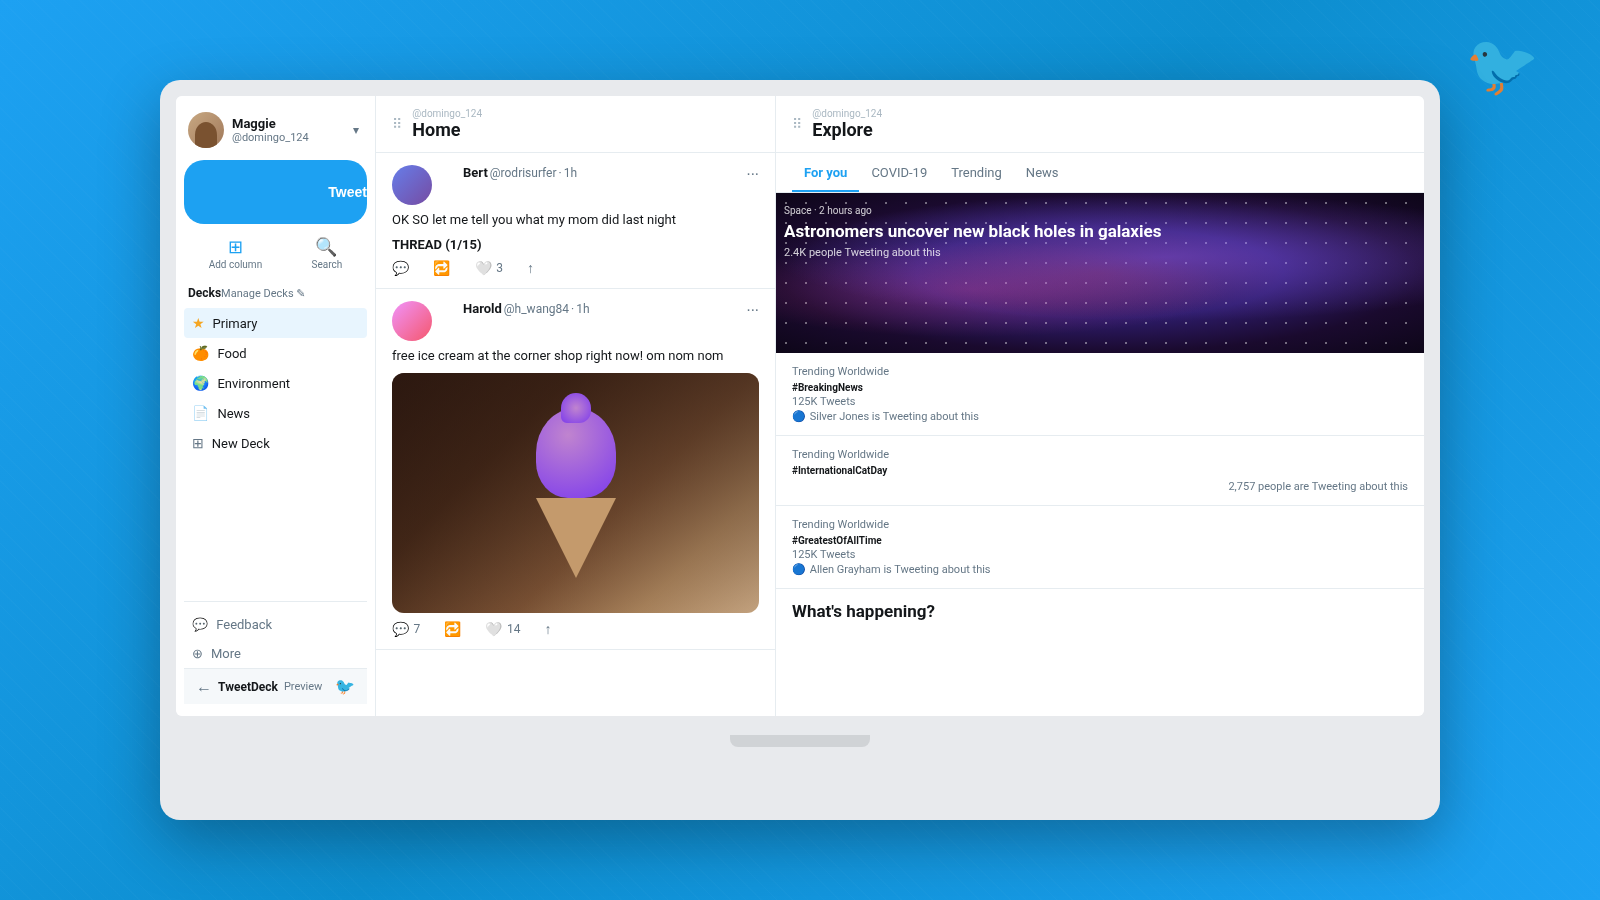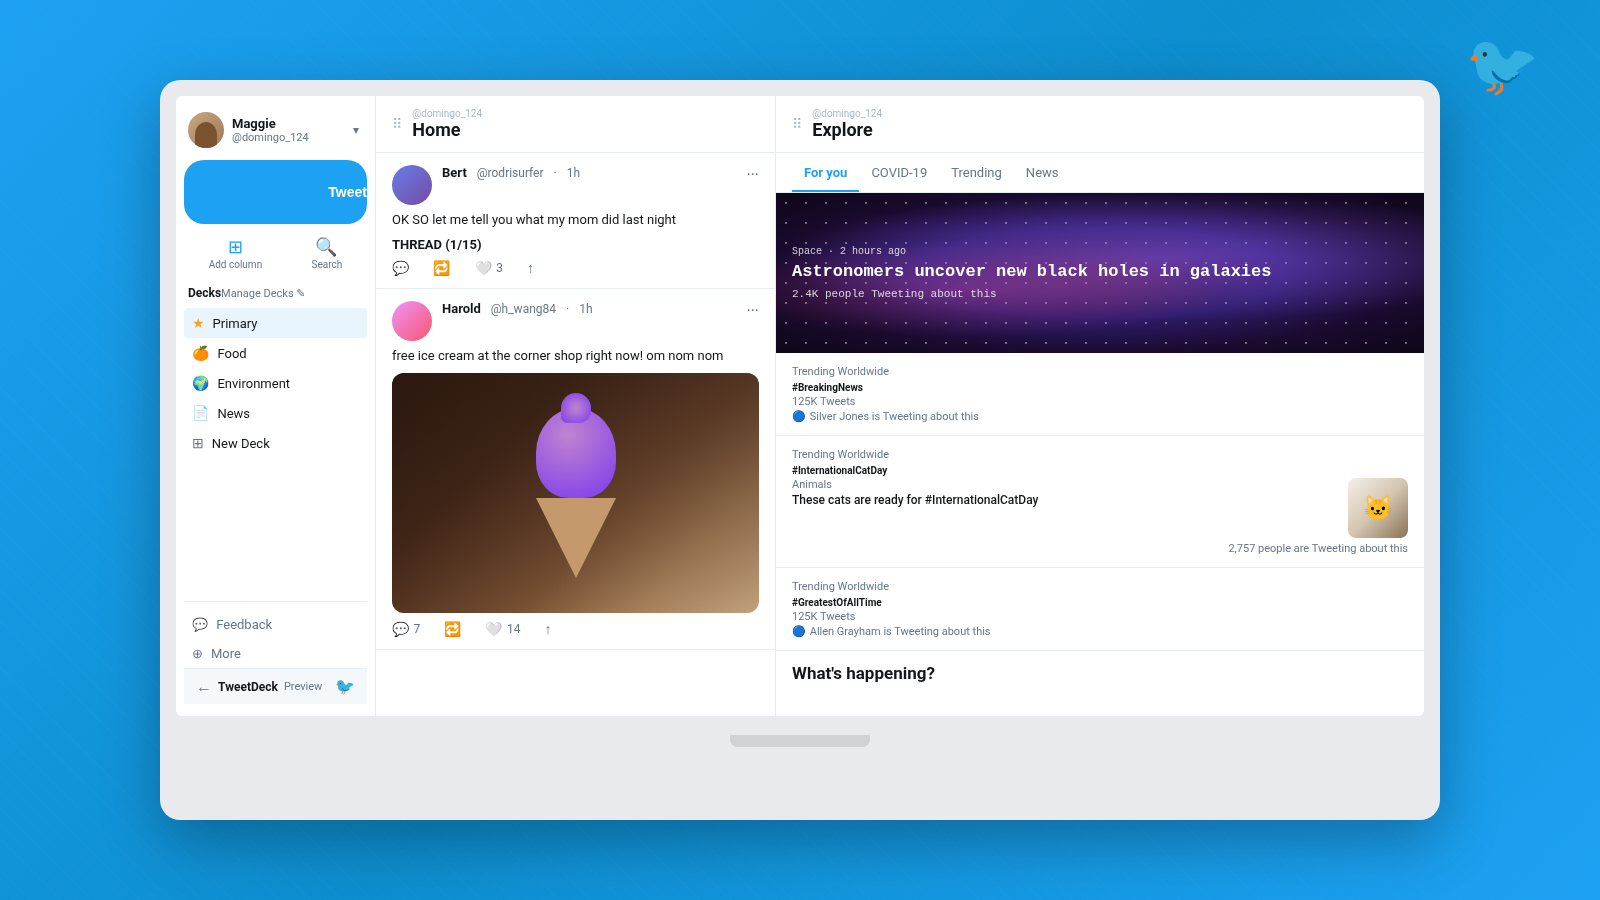--- a/index.html
+++ b/index.html
@@ -240,21 +240,21 @@
       flex-shrink: 0;
       overflow: hidden;
     }
     .tweet-avatar-1 {
       background: linear-gradient(135deg, #667eea, #764ba2);
     }
     .tweet-avatar-2 {
       background: linear-gradient(135deg, #f093fb, #f5576c);
     }
     .tweet-meta { flex: 1; }
-    .tweet-name-row { display: flex; align-items: center; gap: 10px; flex-wrap: wrap; }
+    .tweet-name-row { display: flex; align-items: center; gap: 2px; flex-wrap: wrap; margin-left: 21px; }
     .tweet-name { font-size: 13px; font-weight: 700; color: #14171a; }
     .tweet-handle { font-size: 12px; color: #657786; }
     .tweet-time { font-size: 12px; color: #657786; }
     .tweet-more { color: #657786; cursor: pointer; font-size: 16px; }
     .tweet-text { font-size: 13px; color: #14171a; line-height: 1.4; margin-bottom: 8px; }
     .tweet-thread { font-size: 13px; font-weight: 700; color: #14171a; margin-bottom: 8px; }
     .tweet-image {
       border-radius: 12px;
       overflow: hidden;
       margin-bottom: 8px;
@@ -360,23 +360,22 @@
     .hero-image {
       position: relative;
       height: 160px;
       overflow: hidden;
     }
     .hero-bg {
       width: 100%;
       height: 100%;
       background: radial-gradient(ellipse at center, #4a1942 0%, #2d1b69 40%, #1a0a2e 70%, #0d0618 100%);
       display: flex;
-      align-items: center;
-      padding: 12px 16px;
-      font-family: Liberation Mono, monospace;
+      align-items: flex-start;
+      padding: 12px 8px;
     }
     .hero-stars {
       position: absolute;
       inset: 0;
       background-image: radial-gradient(circle, #fff 1px, transparent 1px);
       background-size: 20px 20px;
       opacity: 0.4;
     }
     .hero-nebula {
       position: absolute;
@@ -649,29 +648,20 @@
             <div class="trend-count">125K Tweets</div>
             <div class="trend-note">
               <span>🔵</span>
               <span>Silver Jones is Tweeting about this</span>
             </div>
           </div>
 
           <div class="trend-section">
             <div class="trend-label">Trending Worldwide</div>
             <div class="trend-hashtag">#InternationalCatDay</div>
-            <div class="trend-with-image">
-              <div class="trend-text-block">
-                <div class="trend-context">Animals</div>
-                <div class="trend-article-title">These cats are ready for #InternationalCatDay</div>
-              </div>
-              <div class="trend-thumbnail">
-                <div class="cat-thumb">🐱</div>
-              </div>
-            </div>
             <div class="trend-people">2,757 people are Tweeting about this</div>
           </div>
 
           <div class="trend-section">
             <div class="trend-label">Trending Worldwide</div>
             <div class="trend-hashtag">#GreatestOfAllTime</div>
             <div class="trend-count">125K Tweets</div>
             <div class="trend-note">
               <span>🔵</span>
               <span>Allen Grayham is Tweeting about this</span>

